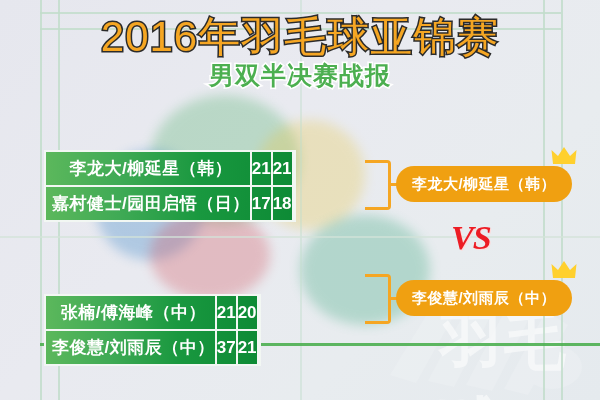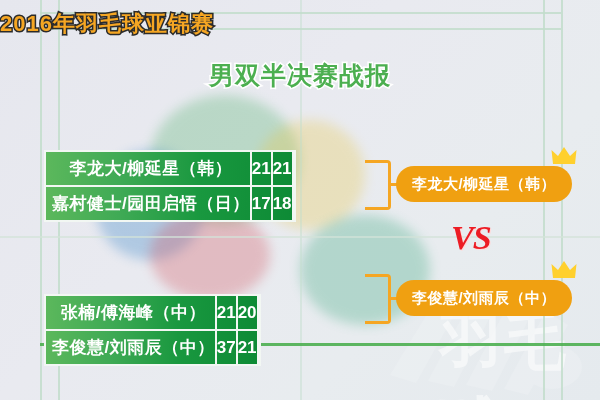--- a/index.html
+++ b/index.html
@@ -50,23 +50,23 @@
     letter-spacing: 2px;
     pointer-events: none;
     user-select: none;
   }
 
   
   #title {
     position: absolute;
     left: 0; right: 0;
     top: 9px;
-    text-align: left;
-    font-size: 22px;
-    font-weight: bold;
+    text-align: center;
+    font-size: 42px;
+    font-weight: normal;
     color: #f5a623;
     letter-spacing: 1px;
     -webkit-text-stroke: 3px #2b2b2b;
     paint-order: stroke fill;
     white-space: nowrap;
   }
   #subtitle {
     position: absolute;
     left: 0; right: 0;
     top: 59px;

